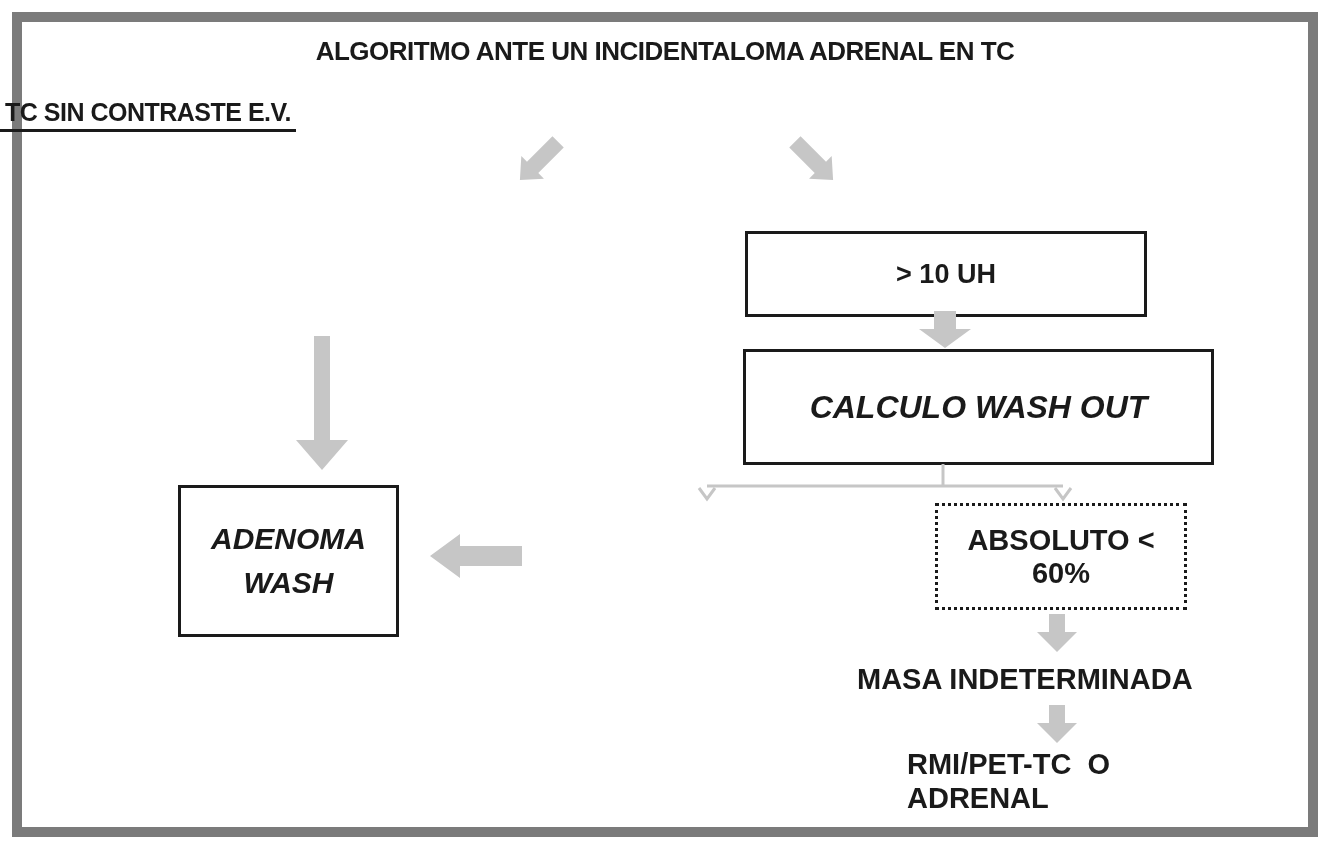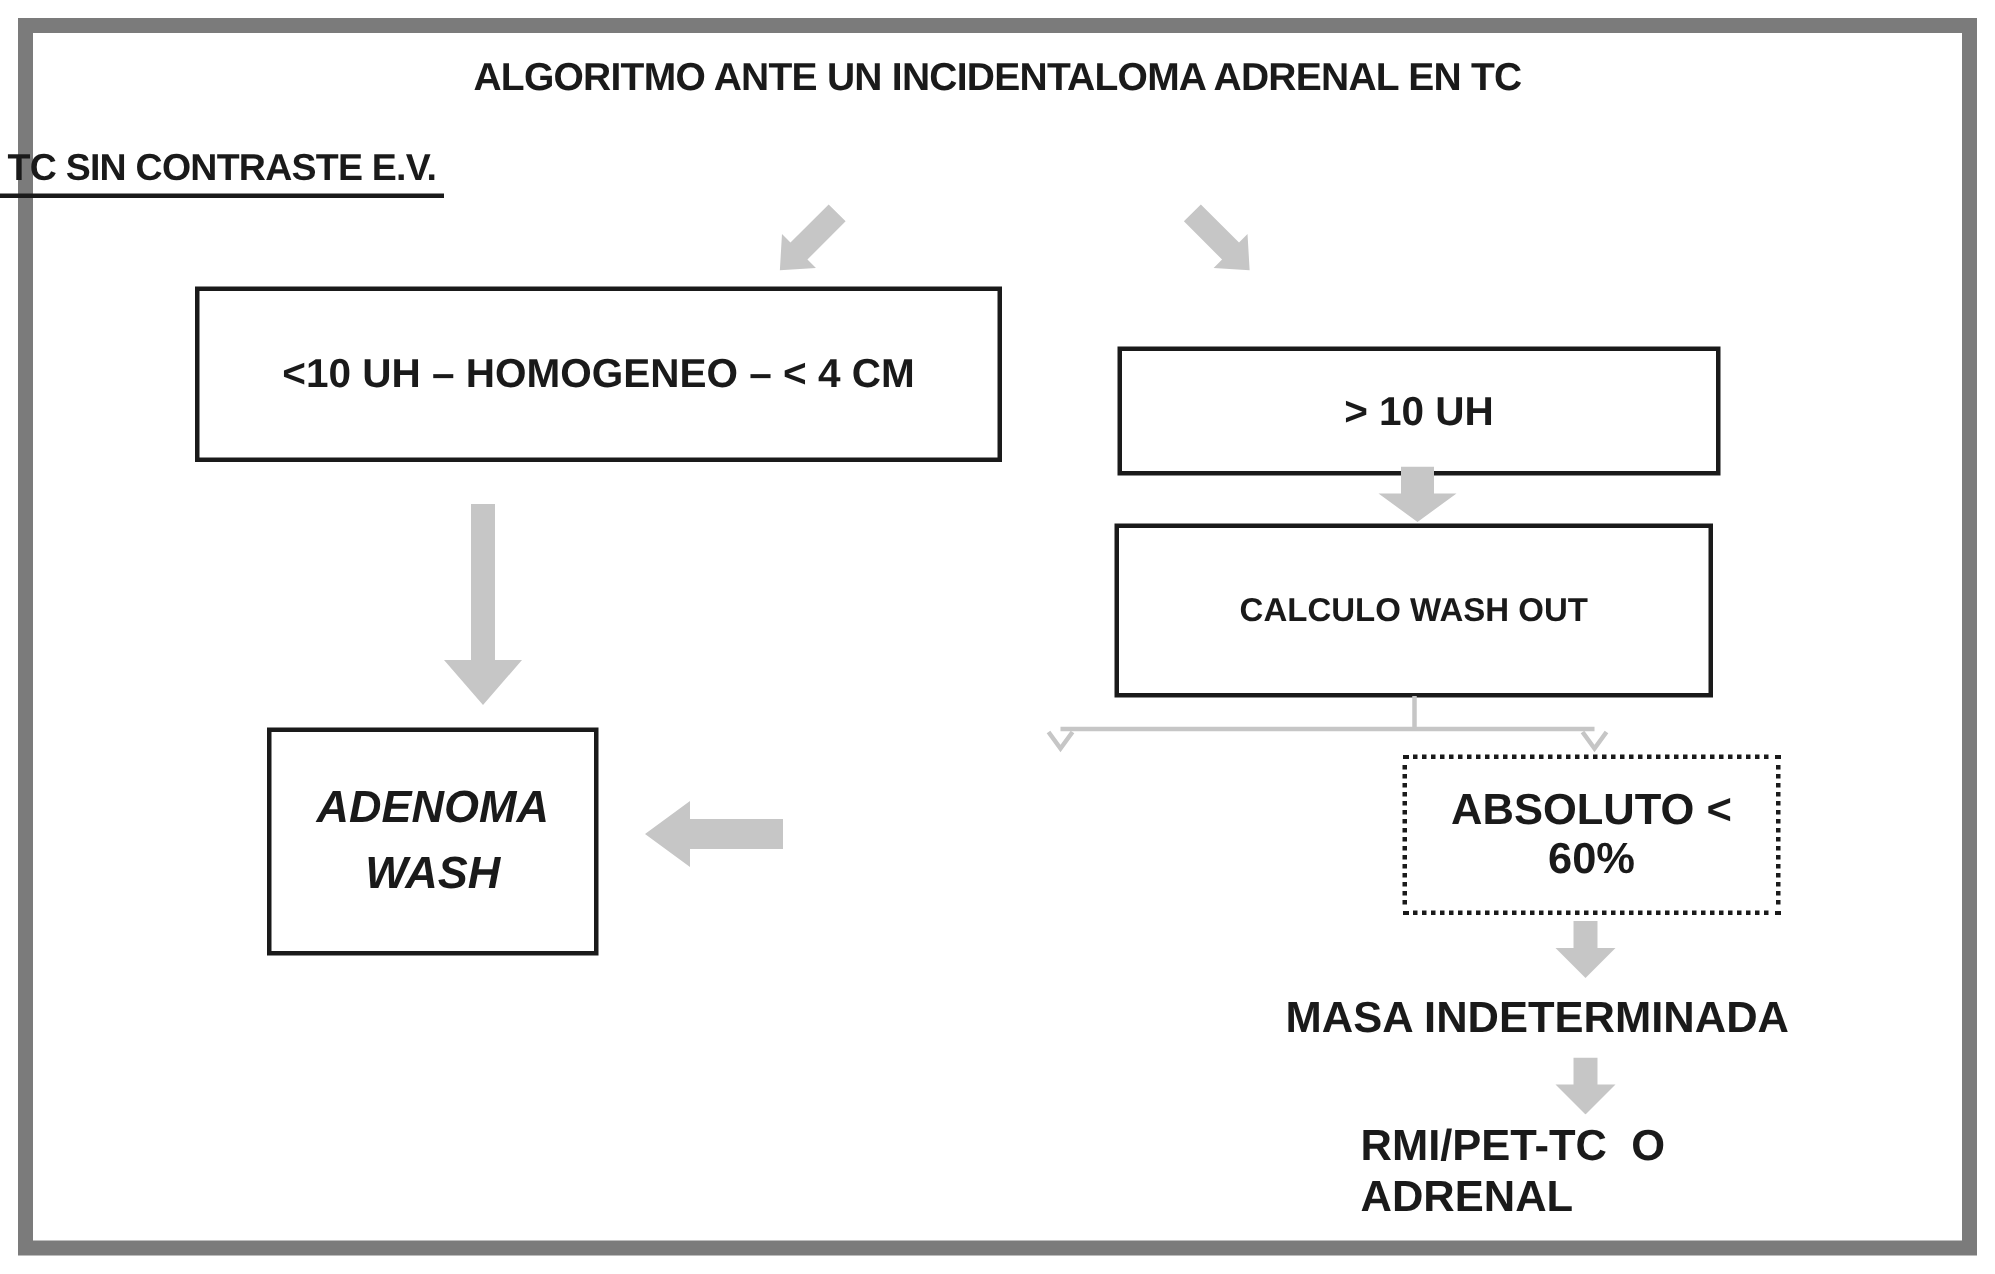--- a/index.html
+++ b/index.html
@@ -46,21 +46,21 @@
     border:3px solid var(--border);
     background:var(--background);
     display:flex;align-items:center;justify-content:center;
     text-align:center;
     font-weight:bold;
     box-sizing:border-box;
   }
   .box.dotted{border:3px dotted var(--border);}
   .node-left   {left:130px;top:191px;width:538px;height:117px;font-size:27px;}
   .node-right  {left:745px;top:191px;width:402px;height:86px;font-size:27px;margin-top:40px;}
-  .node-washout{left:743px;top:349px;width:399px;height:116px;font-size:22px;}
+  .node-washout{left:743px;top:349px;width:471px;height:116px;font-size:32px;font-style:italic;}
   .node-adenoma{left:178px;top:485px;width:221px;height:152px;font-size:30px;font-style:italic;line-height:44px;flex-direction:column;}
   .node-abs-high{left:522px;top:503px;width:376px;height:104px;font-size:24px;}
   .node-abs-low {left:935px;top:503px;width:252px;height:107px;font-size:29px;}
   .prewrap{white-space:pre-wrap;}
   .label{
     position:absolute;
     font-weight:bold;
   }
   .label-masa{left:857px;top:663px;width:400px;font-size:29px;}
   .label-rmi {left:907px;top:747px;width:300px;font-size:29px;line-height:34px;}
@@ -85,21 +85,20 @@
     <g transform="rotate(-45 36 28)">
       <polygon class="arrow-fill" points="9,28 27,12 27,20 63,20 63,36 27,36 27,44"></polygon>
     </g>
   </svg>
   <svg class="icon-abs" style="left:778px;top:133px;" width="72" height="56" viewBox="0 0 72 56">
     <g transform="rotate(45 36 28)">
       <polygon class="arrow-fill" points="63,28 45,12 45,20 9,20 9,36 45,36 45,44"></polygon>
     </g>
   </svg>
 
-  <div class="box node-left">&lt;10 UH – HOMOGENEO – &lt; 4 CM</div>
   <div class="box node-right">&gt; 10 UH</div>
 
   <svg class="icon-abs" style="left:915px;top:311px;" width="60" height="37" viewBox="0 0 60 37">
     <polygon class="arrow-fill" points="19,0 41,0 41,18 56,18 30,37 4,18 19,18"></polygon>
   </svg>
 
   <div class="box node-washout">CALCULO WASH OUT</div>
 
   <svg class="icon-abs" style="left:294px;top:336px;" width="56" height="134" viewBox="0 0 56 134">
     <polygon class="arrow-fill" points="20,0 36,0 36,104 54,104 28,134 2,104 20,104"></polygon>

